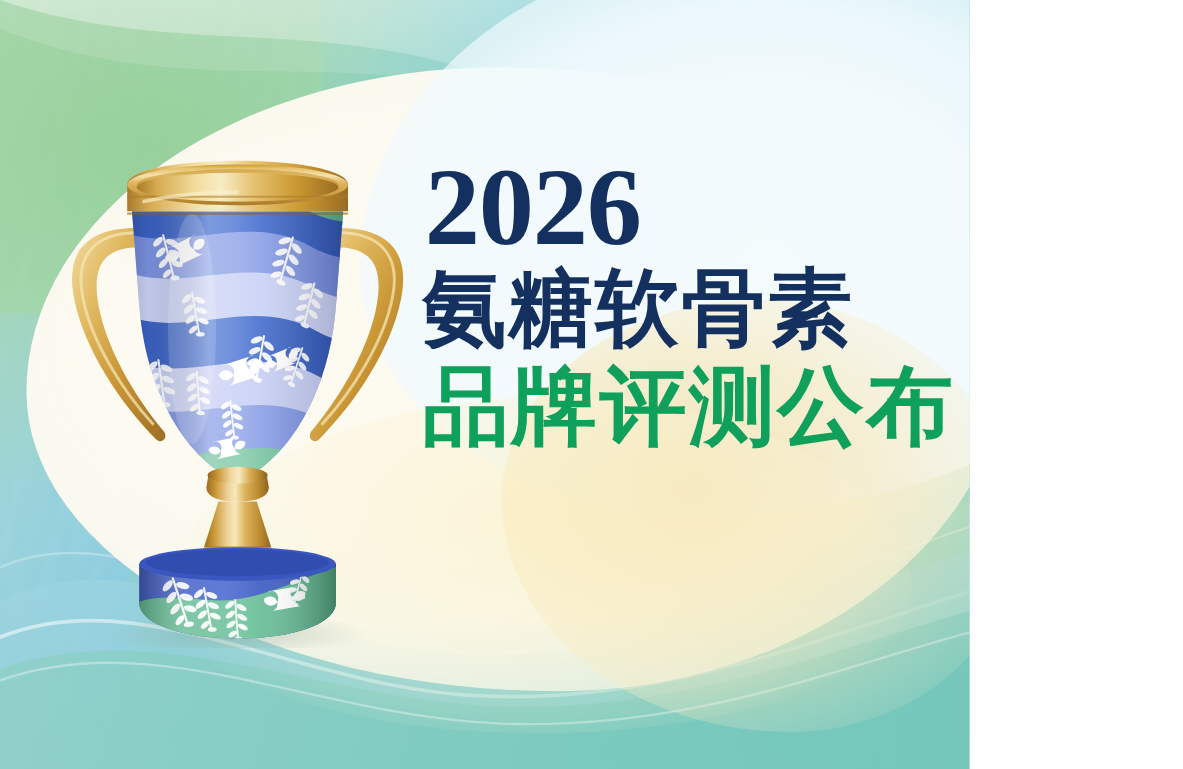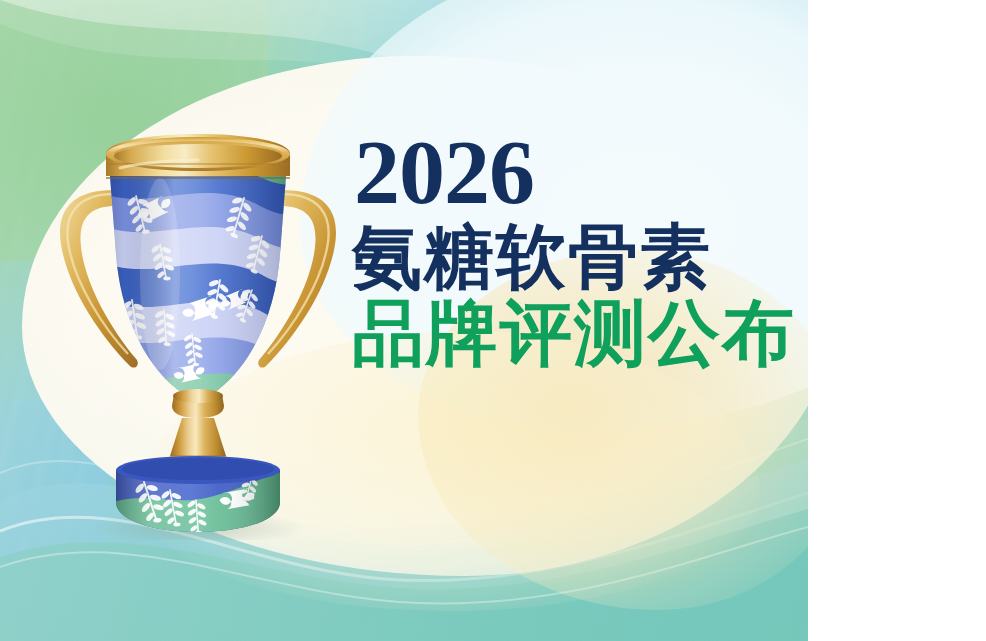--- a/index.html
+++ b/index.html
@@ -160,21 +160,21 @@
     font-family:"DejaVu Sans","Liberation Sans",sans-serif;
     font-weight:700;
     font-size:70px;
     line-height:1.02;
     letter-spacing:2px;
     color:#14305f;
     margin:0 0 8px 0;
     white-space:nowrap;
   }
   .line-sub{
-    font-family:Liberation Mono, monospace;
+    font-family:Liberation Serif, serif;
     font-weight:700;
     font-size:72px;
     line-height:1.04;
     letter-spacing:2px;
     color:#0fa05c;
     margin:4px 0 0 0;
     white-space:nowrap;
   }
 </style>
 </head>

